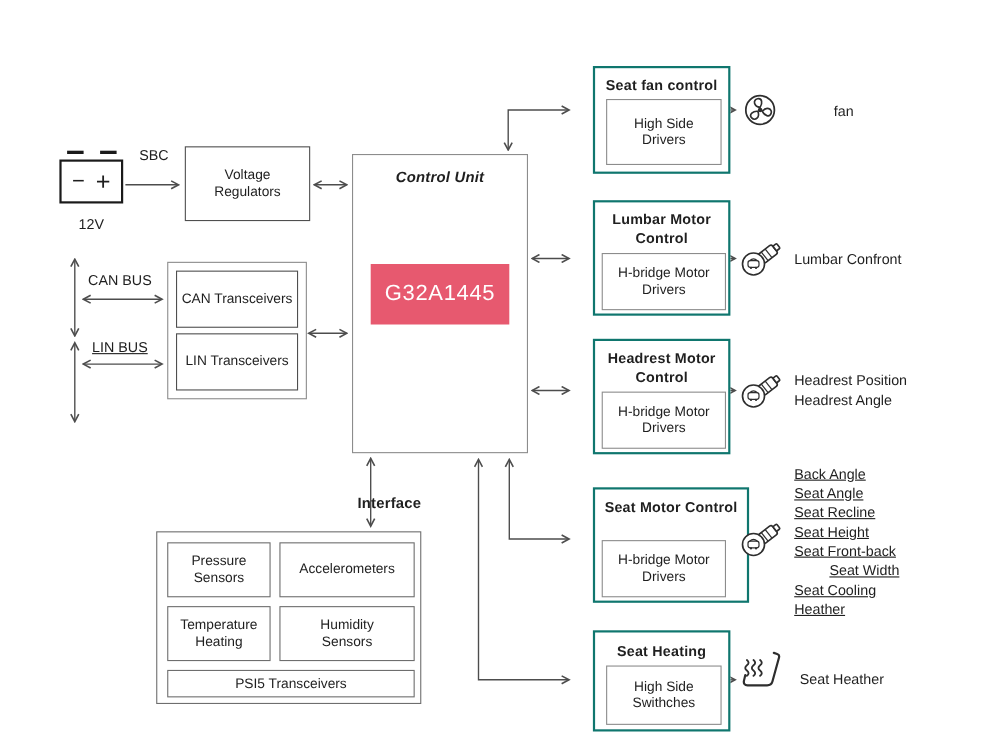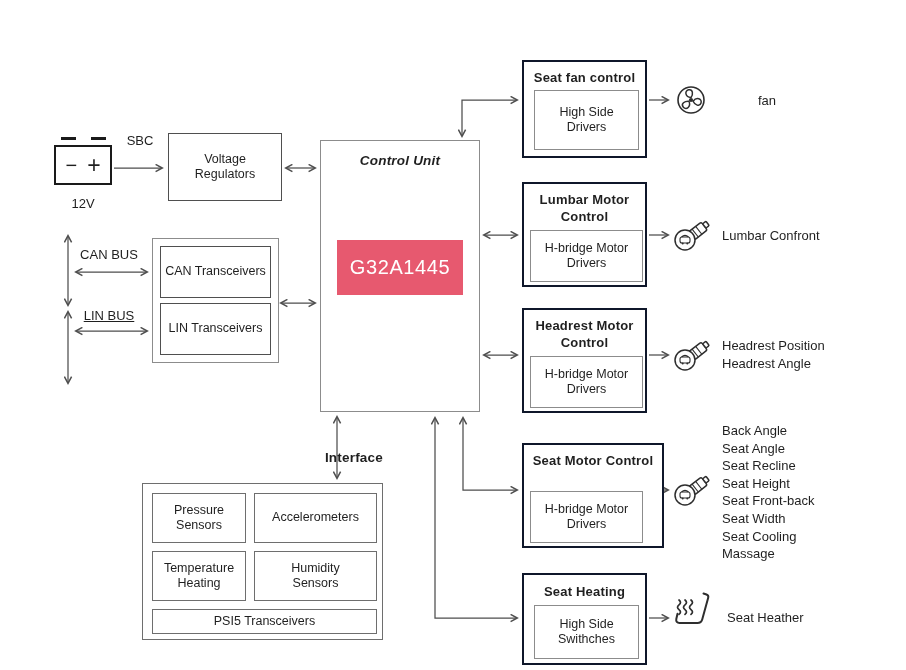--- a/index.html
+++ b/index.html
@@ -14,21 +14,21 @@
   .b-gray{border:1.6px solid #8c8c8c;}
   .b-soft{border:1.6px solid #6e6e6e;}
   .lbl{font-size:13px;line-height:16px;}
   .title{font-weight:700;font-size:13px;line-height:16.5px;letter-spacing:.2px;}
   .inner-txt{font-size:12.5px;line-height:15.5px;}
   .out-label{position:absolute;font-size:13px;line-height:17.6px;white-space:nowrap;}
   .chip{
     position:absolute;background:#e7596f;color:#fff;display:flex;align-items:center;
     justify-content:center;font-size:20px;font-weight:500;letter-spacing:.6px;
   }
-  .rbox{position:absolute;box-sizing:border-box;background:#fff;border:2px solid #0f172a;}
+  .rbox{position:absolute;box-sizing:border-box;background:#fff;border:2px solid #0f766e;margin-left:17px;}
   .rbox .rtitle{position:absolute;left:0;right:0;text-align:center;}
   .rbox .rinner{position:absolute;box-sizing:border-box;border:1.6px solid #8c8c8c;
        display:flex;align-items:center;justify-content:center;text-align:center;background:#fff;}
   svg{display:block;}
   .underlay{position:absolute;left:0;top:0;z-index:0;}
   .node{z-index:2;}
   .bar{position:absolute;background:#1a1a1a;}
 </style>
 </head>
 <body>
@@ -188,25 +188,25 @@
       <path d="M23,10 q3,2.4 0,4.8 q-3,2.4 0,4.8 q3,2.4 0,4.8"></path>
     </g>
   </svg>
 
   <div class="out-label node" style="left:758px;top:92px;text-align:center;">fan</div>
   <div class="out-label node" style="left:722px;top:227px;">Lumbar Confront</div>
   <div class="out-label node" style="left:722px;top:337px;">
     <span style="display:block;">Headrest Position</span>
     <span style="display:block;">Headrest Angle</span>
   </div>
-  <div class="out-label node" style="left:722px;top:422px;">
+  <div class="out-label node" style="left:722px;top:422px;text-decoration:underline;">
     <span style="display:block;">Back Angle</span>
     <span style="display:block;">Seat Angle</span>
     <span style="display:block;">Seat Recline</span>
     <span style="display:block;">Seat Height</span>
     <span style="display:block;">Seat Front-back</span>
-    <span style="display:block;">Seat Width</span>
+    <span style="display:block;margin-left:32px;">Seat Width</span>
     <span style="display:block;">Seat Cooling</span>
-    <span style="display:block;">Massage</span>
+    <span style="display:block;">Heather</span>
   </div>
   <div class="out-label node" style="left:727px;top:609px;">Seat Heather</div>
 
 </div>
 
 </body></html>

